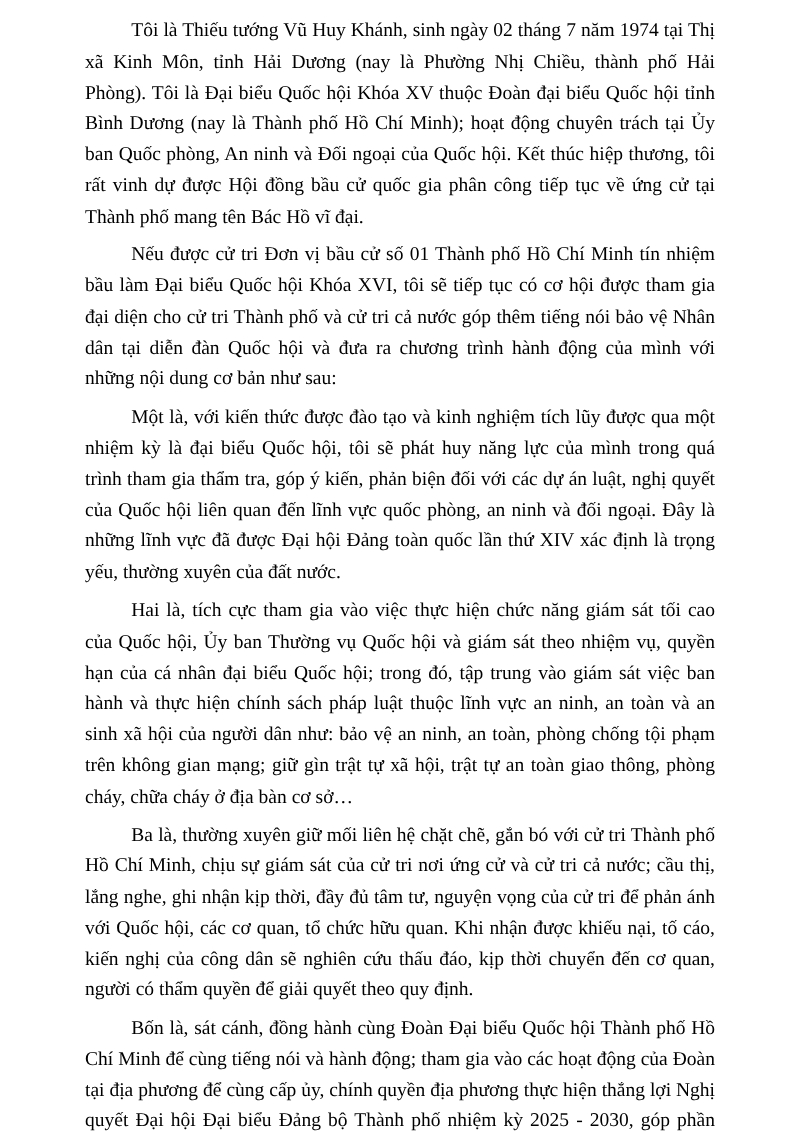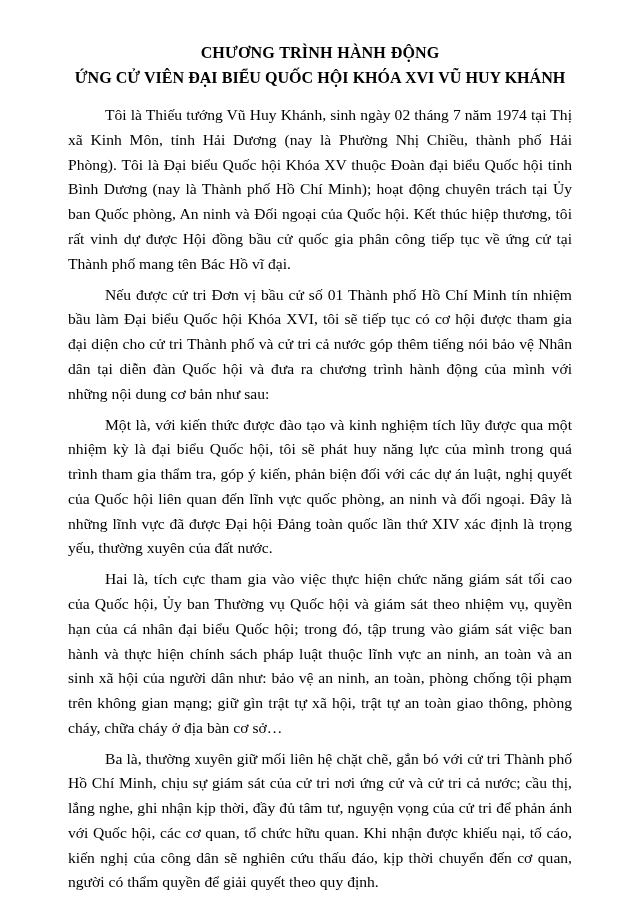--- a/index.html
+++ b/index.html
@@ -66,24 +66,20 @@
   p.para .lead {
     font-weight: normal;
   }
 </style>
 </head>
 <body>
 
 <div class="page">
   <div class="content">
 
-    <h1 class="doc-title">
-      <span class="title-line title-line-1">CHƯƠNG TRÌNH HÀNH ĐỘNG</span>
-      <span class="title-line title-line-2">ỨNG CỬ VIÊN ĐẠI BIỂU QUỐC HỘI KHÓA XVI VŨ HUY KHÁNH</span>
-    </h1>
 
     <div class="body-copy">
 
       <p class="para">
         <span>Tôi là Thiếu tướng Vũ Huy Khánh, sinh ngày 02 tháng 7 năm 1974 tại Thị xã Kinh Môn, tỉnh Hải Dương (nay là Phường Nhị Chiều, thành phố Hải Phòng). Tôi là Đại biểu Quốc hội Khóa XV thuộc Đoàn đại biểu Quốc hội tỉnh Bình Dương (nay là Thành phố Hồ Chí Minh); hoạt động chuyên trách tại Ủy ban Quốc phòng, An ninh và Đối ngoại của Quốc hội. Kết thúc hiệp thương, tôi rất vinh dự được Hội đồng bầu cử quốc gia phân công tiếp tục về ứng cử tại Thành phố mang tên Bác Hồ vĩ đại.</span>
       </p>
 
       <p class="para">
         <span>Nếu được cử tri Đơn vị bầu cử số 01 Thành phố Hồ Chí Minh tín nhiệm bầu làm Đại biểu Quốc hội Khóa XVI, tôi sẽ tiếp tục có cơ hội được tham gia đại diện cho cử tri Thành phố và cử tri cả nước góp thêm tiếng nói bảo vệ Nhân dân tại diễn đàn Quốc hội và đưa ra chương trình hành động của mình với những nội dung cơ bản như sau:</span>
       </p>

